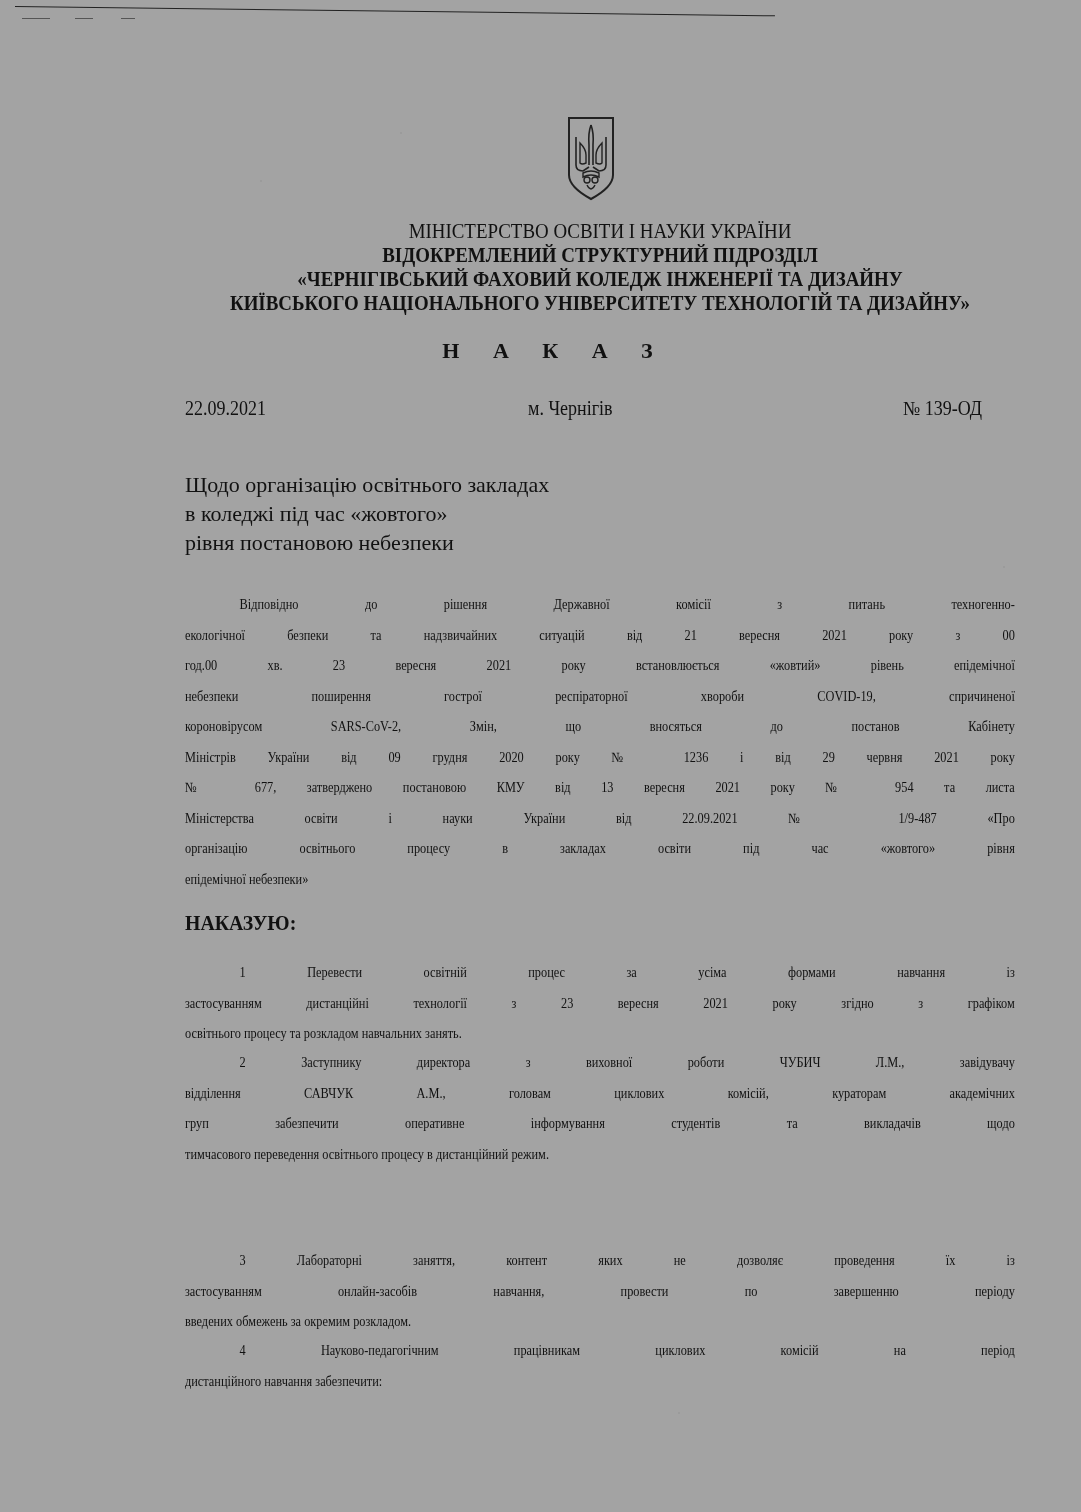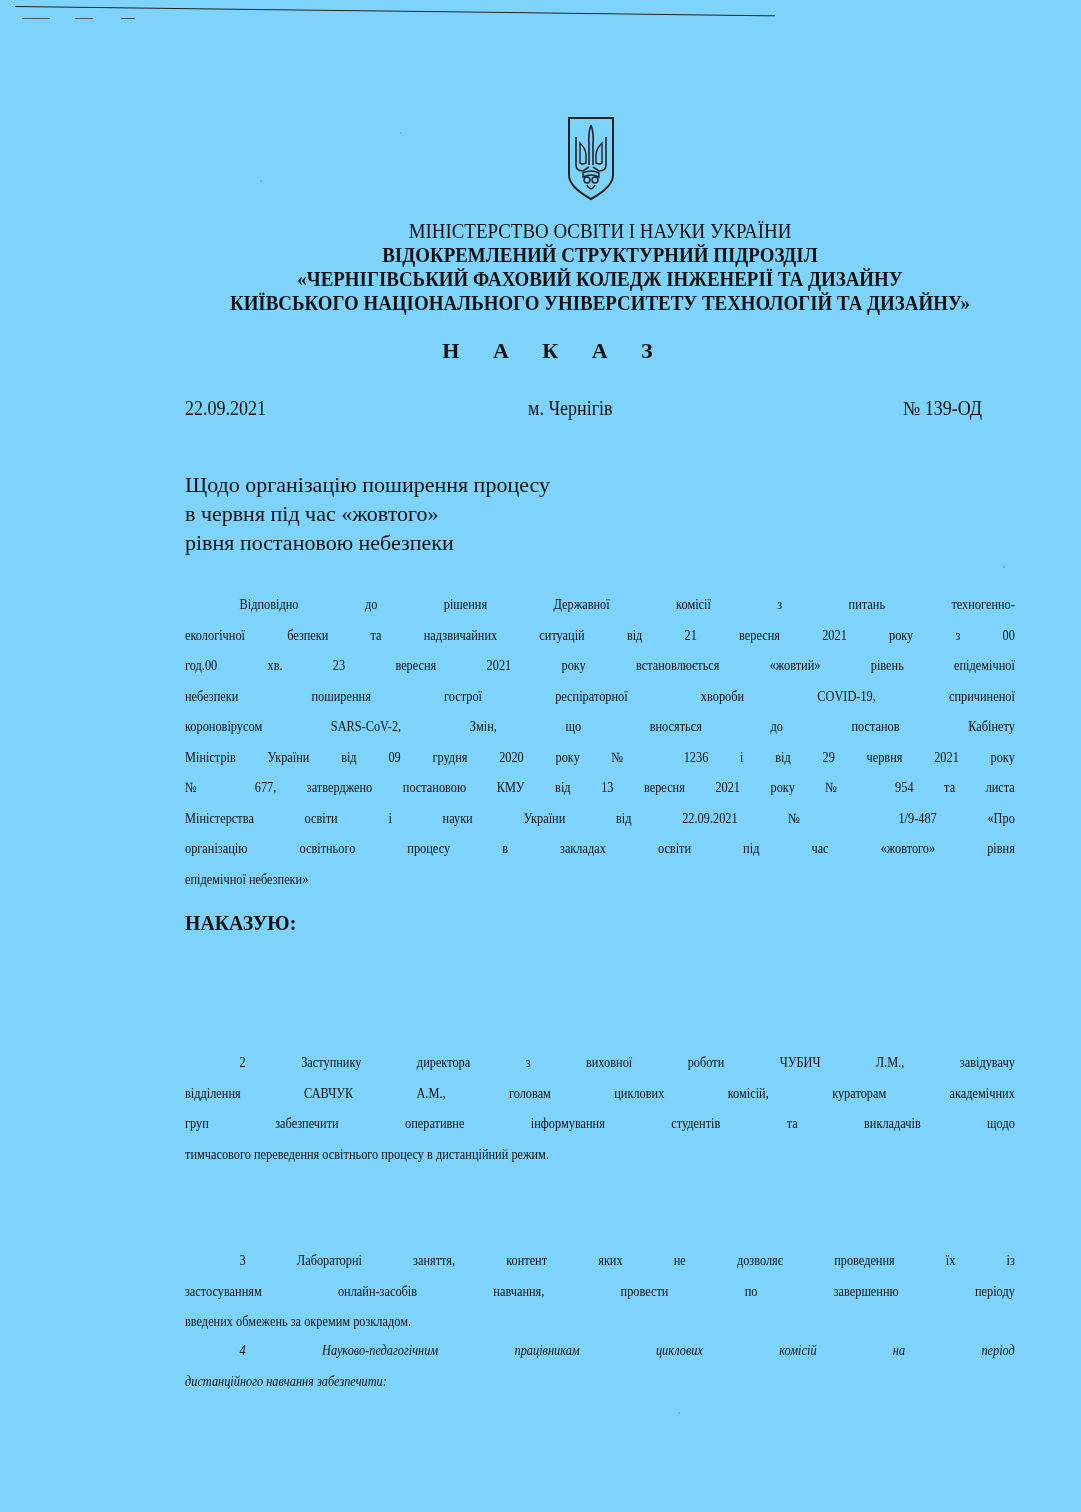--- a/index.html
+++ b/index.html
@@ -1,17 +1,17 @@
 <!DOCTYPE html>
 <html><head>
 <meta charset="utf-8">
 <style>
   html, body { margin: 0; padding: 0; background: #ffffff; }
   body { width: 1081px; height: 1512px; position: relative; overflow: hidden; color: #111; }
-  .page { position: absolute; left: 0; top: 0; width: 1081px; height: 1512px; background: #7dd3fc; }
+  .page { position: absolute; left: 0; top: 0; width: 1081px; height: 1512px; background: #a3a3a3; }
   .scanline { position: absolute; height: 0; border-top: 1.5px solid #222; transform-origin: left top; }
   .scan-dash { position: absolute; height: 0; border-top: 1px solid #555; }
   .crest { position: absolute; left: 566px; top: 115px; width: 50px; height: 86px; }
   .hdr { position: absolute; left: 120px; width: 960px; text-align: center;
          font-family: "Liberation Serif", serif; font-size: 22px; line-height: 26px;
          transform: scaleX(0.86); transform-origin: center; white-space: nowrap; }
   .hdr.bold { font-weight: bold; }
   .nakaz { position: absolute; left: 0; width: 1081px; top: 338px; text-align: center;
            font-family: "Liberation Serif", serif; font-weight: bold; font-size: 22px; letter-spacing: 14px; padding-left: 14px; }
   .meta { position: absolute; top: 397px; font-family: "Liberation Serif", serif; font-size: 20px;
@@ -57,61 +57,68 @@
   <div class="hdr bold" style="top:266px;">«ЧЕРНІГІВСЬКИЙ ФАХОВИЙ КОЛЕДЖ ІНЖЕНЕРІЇ ТА ДИЗАЙНУ</div>
   <div class="hdr bold" style="top:290px;">КИЇВСЬКОГО НАЦІОНАЛЬНОГО УНІВЕРСИТЕТУ ТЕХНОЛОГІЙ ТА ДИЗАЙНУ»</div>
 
   <div class="nakaz">Н А К А З</div>
 
   <div class="meta" style="left:185px;">22.09.2021</div>
   <div class="meta" style="left:528px;">м. Чернігів</div>
   <div class="meta" style="left:903px;">№ 139-ОД</div>
 
   <div class="subject">
-    <div>Щодо організацію поширення процесу</div>
-    <div>в червня під час «жовтого»</div>
+    <div>Щодо організацію освітнього закладах</div>
+    <div>в коледжі під час «жовтого»</div>
     <div>рівня постановою небезпеки</div>
   </div>
 
   <div class="para" style="top:590px;">
     <div class="cond">
       <span class="line indent">Відповідно до рішення Державної комісії з питань техногенно-</span>
       <span class="line">екологічної безпеки та надзвичайних ситуацій  від 21 вересня 2021 року з 00</span>
       <span class="line">год.00 хв. 23 вересня 2021 року встановлюється «жовтий» рівень епідемічної</span>
       <span class="line">небезпеки поширення гострої респіраторної хвороби COVID-19, спричиненої</span>
       <span class="line">короновірусом SARS-CoV-2, Змін, що вносяться до постанов Кабінету</span>
       <span class="line">Міністрів України від 09 грудня 2020 року № 1236 і від 29 червня 2021 року</span>
       <span class="line">№ 677, затверджено постановою КМУ від 13 вересня 2021 року № 954 та листа</span>
       <span class="line">Міністерства освіти і науки України від 22.09.2021 № 1/9-487 «Про</span>
       <span class="line">організацію освітнього процесу в закладах освіти під час «жовтого» рівня</span>
       <span class="line last">епідемічної небезпеки»</span>
     </div>
   </div>
 
   <div class="nakazuyu">НАКАЗУЮ:</div>
 
+  <div class="para" style="top:958px;">
+    <div class="cond">
+      <span class="line indent">1 Перевести освітній процес за усіма формами навчання із</span>
+      <span class="line">застосуванням дистанційні технології з 23 вересня 2021 року  згідно з графіком</span>
+      <span class="line last">освітнього процесу та розкладом навчальних занять.</span>
+    </div>
+  </div>
 
   <div class="para" style="top:1048px;">
     <div class="cond">
       <span class="line indent">2 Заступнику директора з виховної роботи ЧУБИЧ Л.М., завідувачу</span>
       <span class="line">відділення САВЧУК А.М., головам циклових комісій, кураторам академічних</span>
       <span class="line">груп забезпечити оперативне інформування студентів та викладачів щодо</span>
       <span class="line last">тимчасового переведення освітнього процесу в дистанційний режим.</span>
     </div>
   </div>
 
   <div class="para" style="top:1218px;margin-top:28px;">
     <div class="cond">
       <span class="line indent">3 Лабораторні заняття, контент яких не дозволяє проведення їх із</span>
       <span class="line">застосуванням онлайн-засобів навчання, провести по завершенню періоду</span>
       <span class="line last">введених обмежень за окремим розкладом.</span>
     </div>
   </div>
 
-  <div class="para" style="top:1336px;font-style:italic;">
+  <div class="para" style="top:1336px;">
     <div class="cond">
       <span class="line indent">4 Науково-педагогічним працівникам циклових комісій на період</span>
       <span class="line last">дистанційного навчання забезпечити:</span>
     </div>
   </div>
 
   <span class="speck" style="left:400px; top:132px;"></span>
   <span class="speck" style="left:260px; top:180px;"></span>
   <span class="speck" style="left:1003px; top:566px;"></span>
   <span class="speck" style="left:678px; top:1412px;"></span>

